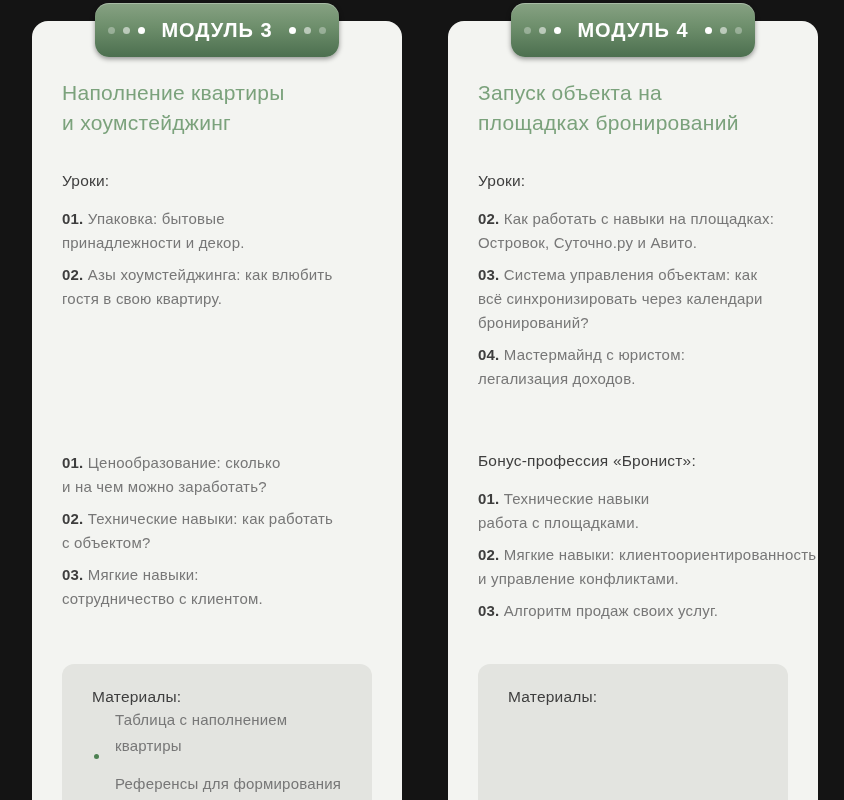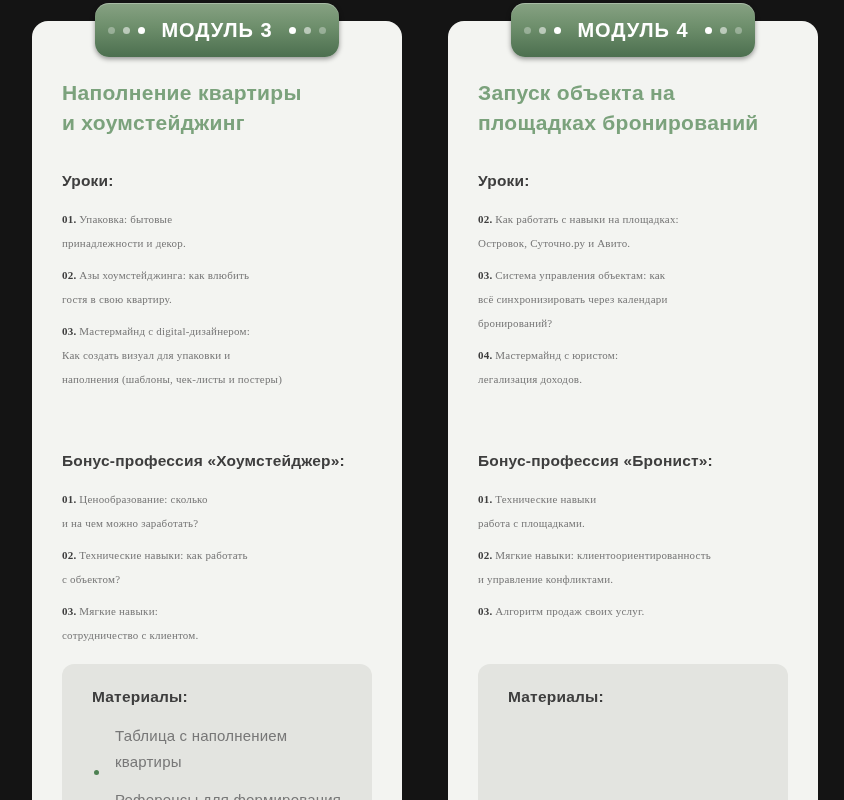--- a/index.html
+++ b/index.html
@@ -62,59 +62,58 @@
     white-space:nowrap;
   }
   .dots{display:flex;align-items:center;gap:8px;}
   .dot{width:7px;height:7px;border-radius:50%;background:#ffffff;}
   .dot.o1{opacity:.32;}
   .dot.o2{opacity:.55;}
   .dot.o3{opacity:1;}
   .card-title{
     color:var(--accent-green);
     font-size:21px;
-    font-weight:700;
+    font-weight:400;
     line-height:30px;
     letter-spacing:.3px;
     white-space:pre-line;
   }
   .section-heading{
     color:var(--heading-dark);
     font-size:15.5px;
-    font-weight:700;
+    font-weight:400;
     line-height:20px;
     letter-spacing:.2px;
   }
   .lessons-block{margin-top:33px;height:280px;}
   .bonus-block{height:213px;}
   .lessons-block .section-heading,
   .bonus-block .section-heading{margin-bottom:16px;}
   .item{
-    font-size:11px;
+    font-size:15px;
     line-height:24px;
     color:var(--body-gray);
     margin-bottom:8px;
     width:max-content;
     letter-spacing:.2px;
-    font-family:Liberation Serif, serif;
   }
   .item .num{
     color:var(--heading-dark);
     font-weight:700;
   }
   .item .txt{white-space:pre-line;}
   .materials{
     background:var(--box-bg);
     border-radius:12px;
     margin:0 8px 0 0;
     width:calc(100% - 8px);
     min-height:210px;
     padding:23px 24px 20px 30px;
   }
-  .materials .section-heading{margin-bottom:16px;}
+  .materials .section-heading{}
   .materials-list{list-style:none;}
   .materials-list li{
     display:flex;
     align-items:flex-end;
     margin-bottom:12px;
   }
   .bullet{
     flex:0 0 auto;
     width:5px;
     height:5px;
@@ -153,27 +152,23 @@
     <article class="card">
       <h2 class="card-title">Наполнение квартиры
 и хоумстейджинг</h2>
 
       <div class="lessons-block">
         <h3 class="section-heading">Уроки:</h3>
         <p class="item"><span class="num">01.</span> <span class="txt">Упаковка: бытовые
 принадлежности и декор.</span></p>
         <p class="item"><span class="num">02.</span> <span class="txt">Азы хоумстейджинга: как влюбить
 гостя в свою квартиру.</span></p>
-        <p class="item"><span class="num">03.</span> <span class="txt">Мастермайнд с digital-дизайнером:
-Как создать визуал для упаковки и
-наполнения (шаблоны, чек-листы и постеры)</span></p>
       </div>
 
       <div class="bonus-block">
-        <h3 class="section-heading">Бонус-профессия «Хоумстейджер»:</h3>
         <p class="item"><span class="num">01.</span> <span class="txt">Ценообразование: сколько
 и на чем можно заработать?</span></p>
         <p class="item"><span class="num">02.</span> <span class="txt">Технические навыки: как работать
 с объектом?</span></p>
         <p class="item"><span class="num">03.</span> <span class="txt">Мягкие навыки:
 сотрудничество с клиентом.</span></p>
       </div>
 
       <div class="materials">
         <h3 class="section-heading">Материалы:</h3>

